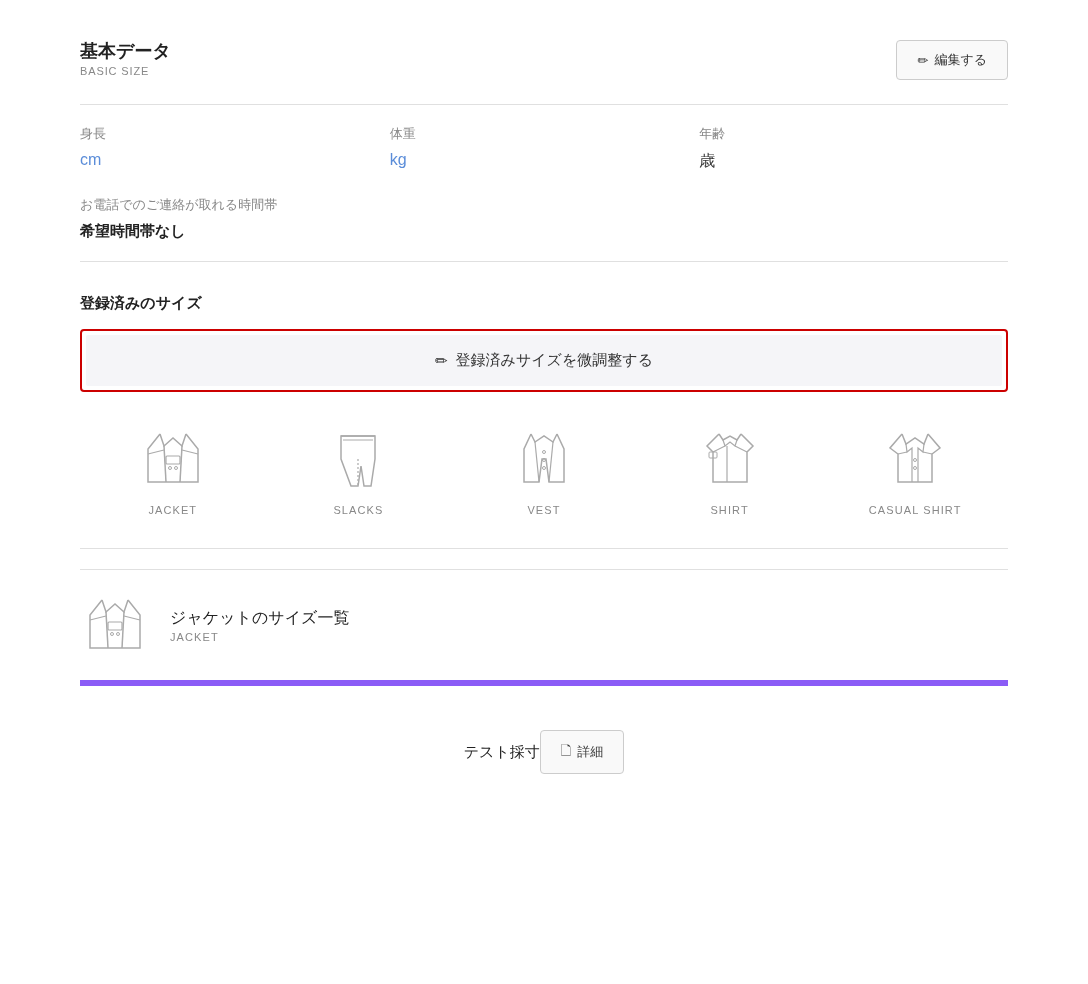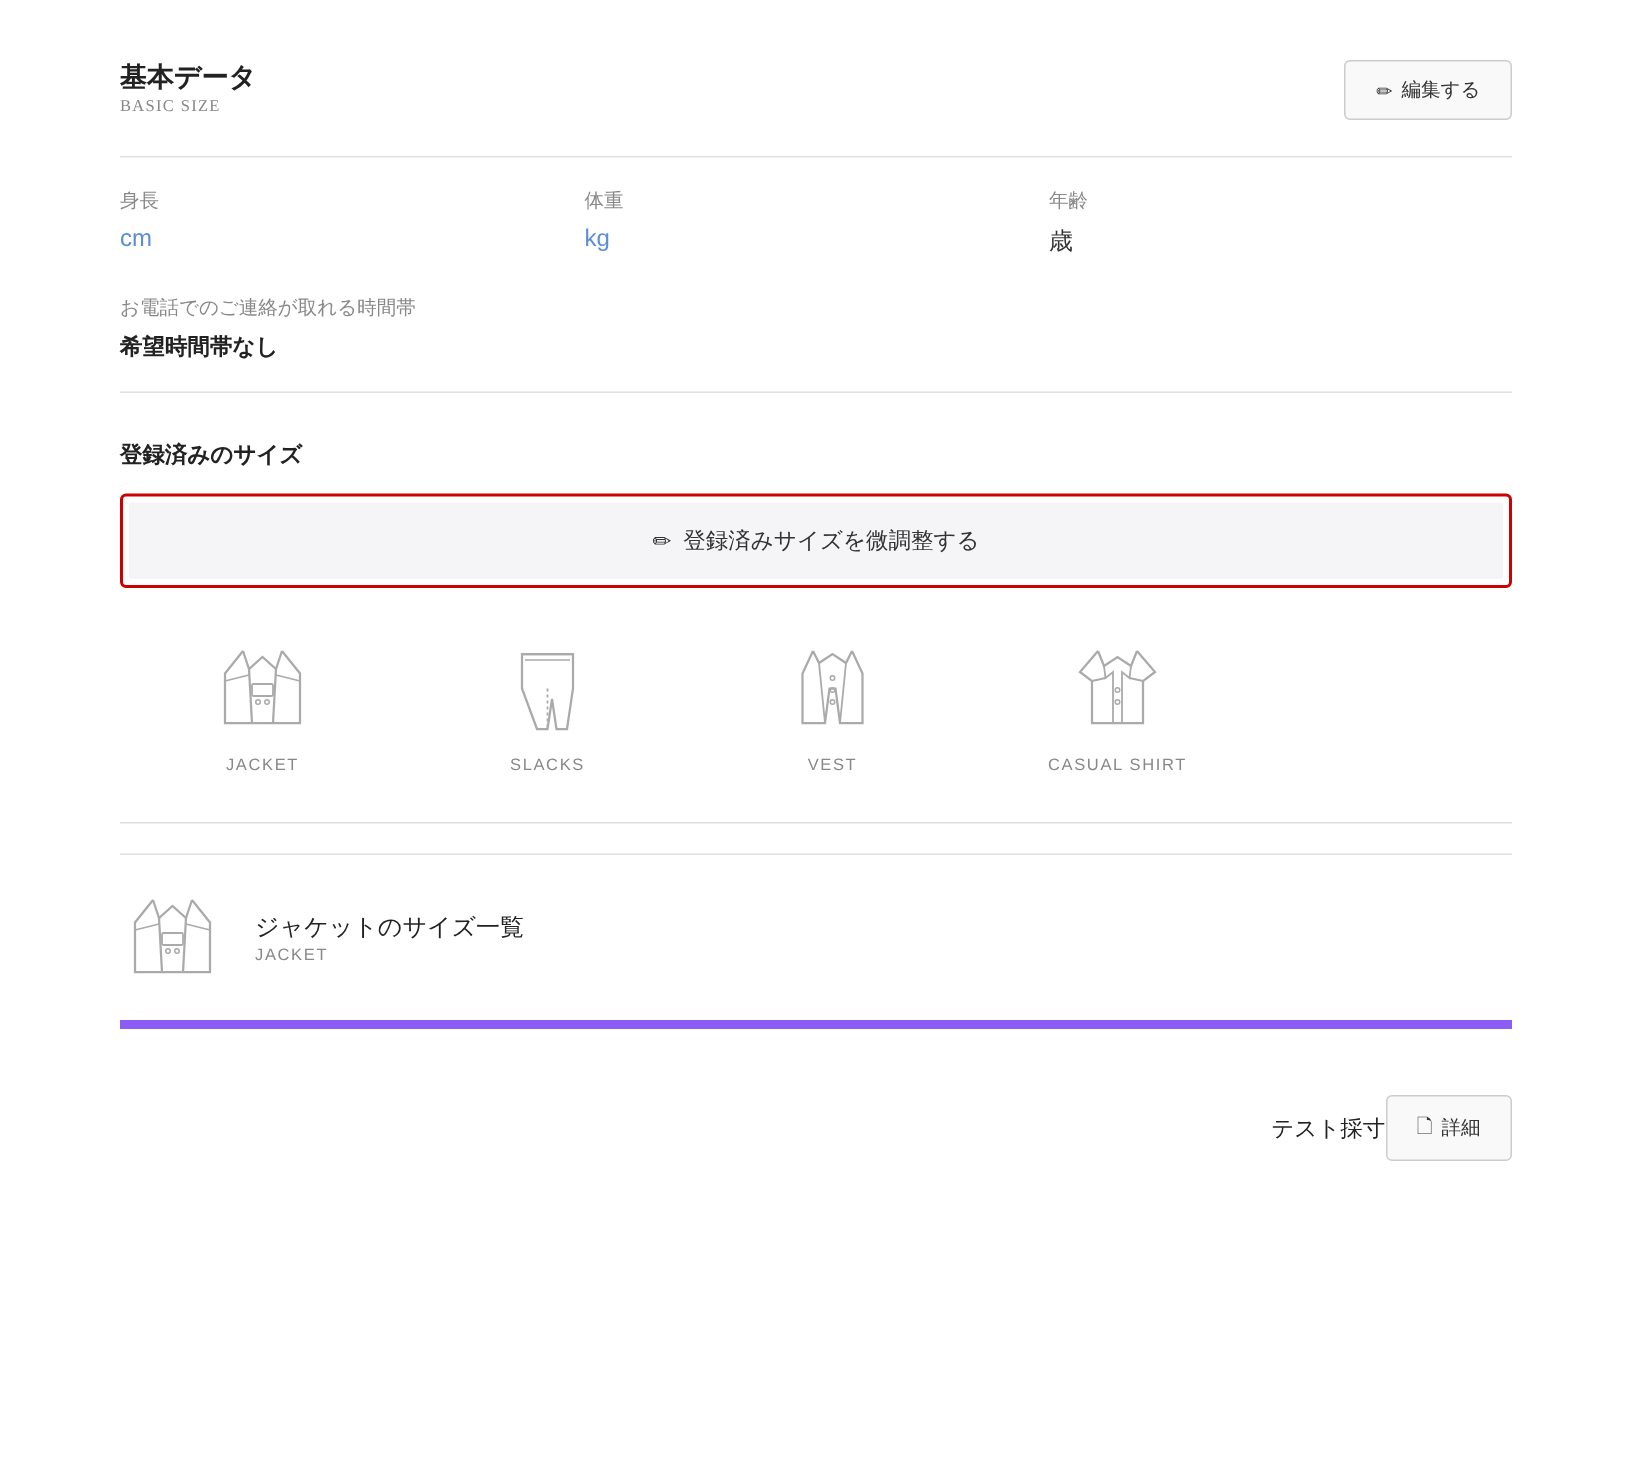--- a/index.html
+++ b/index.html
@@ -24,21 +24,20 @@
       font-size: 18px;
       font-weight: 600;
       color: #222;
       line-height: 1.3;
     }
     .section-title-en {
       font-size: 11px;
       color: #888;
       letter-spacing: 0.08em;
       margin-top: 2px;
-      font-family: Liberation Serif, serif;
     }
     .edit-button {
       display: flex;
       align-items: center;
       gap: 6px;
       padding: 10px 20px;
       border: 1px solid #ccc;
       border-radius: 4px;
       background: #f9f9f9;
       color: #333;
@@ -155,21 +154,21 @@
       font-weight: 500;
     }
     .jacket-text-en {
       font-size: 11px;
       color: #888;
       letter-spacing: 0.1em;
       margin-top: 2px;
     }
     .bottom-section {
       display: flex;
-      justify-content: flex-end;
+      justify-content: center;
       align-items: center;
       padding: 20px 0;
     }
     .bottom-label {
       font-size: 15px;
       color: #222;
     }
     .detail-button {
       display: flex;
       align-items: center;
@@ -266,20 +265,32 @@
           <path d="M22 10 L26 18 L35 12 L44 18 L48 10" stroke="#aaa" stroke-width="1.5" fill="none"></path>
           <path d="M26 18 L30 58" stroke="#aaa" stroke-width="1.2"></path>
           <path d="M44 18 L40 58" stroke="#aaa" stroke-width="1.2"></path>
           <circle cx="35" cy="28" r="1.5" stroke="#aaa" stroke-width="1"></circle>
           <circle cx="35" cy="36" r="1.5" stroke="#aaa" stroke-width="1"></circle>
           <circle cx="35" cy="44" r="1.5" stroke="#aaa" stroke-width="1"></circle>
         </svg>
         <span class="clothing-label">VEST</span>
       </div>
 
+      <div class="clothing-item">
+        <svg class="clothing-icon-svg" viewBox="0 0 70 70" fill="none" xmlns="http://www.w3.org/2000/svg">
+          <path d="M24 10 L12 22 L18 28 L18 58 L52 58 L52 28 L58 22 L46 10" stroke="#aaa" stroke-width="1.5" fill="none"></path>
+          <path d="M24 10 L28 16 L35 12 L42 16 L46 10" stroke="#aaa" stroke-width="1.5" fill="none"></path>
+          <path d="M28 16 L30 22 L35 18 L40 22 L42 16" stroke="#aaa" stroke-width="1.2" fill="none"></path>
+          <path d="M18 28 L30 22" stroke="#aaa" stroke-width="1.2"></path>
+          <path d="M52 28 L40 22" stroke="#aaa" stroke-width="1.2"></path>
+          <path d="M32 22 L32 58" stroke="#aaa" stroke-width="1.2"></path>
+          <rect x="14" y="28" width="8" height="6" rx="1" stroke="#aaa" stroke-width="1" fill="none"></rect>
+        </svg>
+        <span class="clothing-label">SHIRT</span>
+      </div>
 
       <div class="clothing-item">
         <svg class="clothing-icon-svg" viewBox="0 0 70 70" fill="none" xmlns="http://www.w3.org/2000/svg">
           <path d="M22 10 L10 24 L18 30 L18 58 L52 58 L52 30 L60 24 L48 10" stroke="#aaa" stroke-width="1.5" fill="none"></path>
           <path d="M22 10 L26 20 L35 14 L44 20 L48 10" stroke="#aaa" stroke-width="1.5" fill="none"></path>
           <path d="M26 20 L27 28 L32 24 L32 58" stroke="#aaa" stroke-width="1.2" fill="none"></path>
           <path d="M44 20 L43 28 L38 24 L38 58" stroke="#aaa" stroke-width="1.2" fill="none"></path>
           <path d="M18 30 L27 28" stroke="#aaa" stroke-width="1.2"></path>
           <path d="M52 30 L43 28" stroke="#aaa" stroke-width="1.2"></path>
           <circle cx="35" cy="36" r="1.5" stroke="#aaa" stroke-width="1"></circle>

